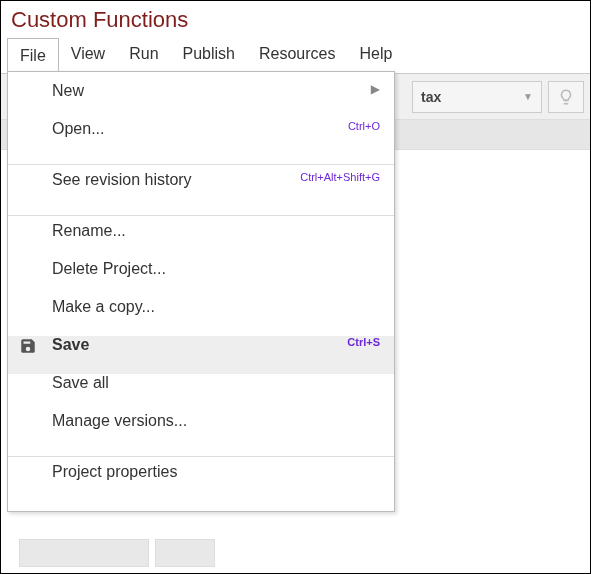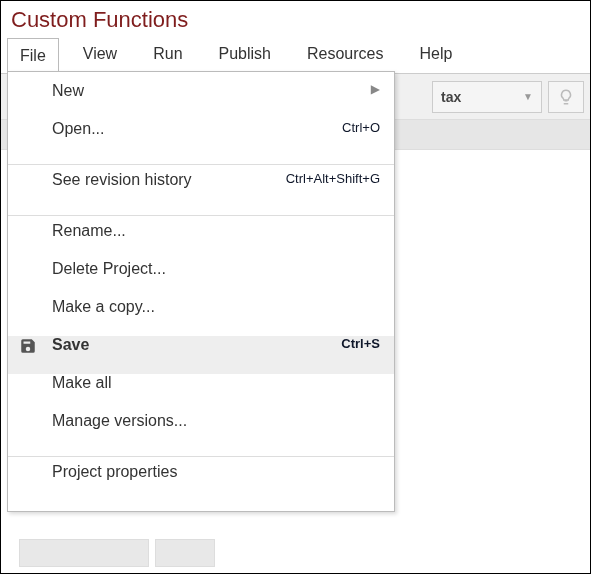--- a/index.html
+++ b/index.html
@@ -14,21 +14,21 @@
   overflow: hidden;
   position: relative;
 }
 .title {
   font-size: 22px;
   color: #7f1d1d;
   padding: 6px 10px 2px 10px;
 }
 .menubar {
   display: flex;
-  gap: 12px;
+  gap: 0;
   padding: 2px 0 0 6px;
   border-bottom: 1px solid #ccc;
 }
 .menubar-item {
   padding: 8px 12px;
   font-size: 16px;
   color: #333;
   cursor: pointer;
 }
 .menubar-item.active {
@@ -42,21 +42,21 @@
   height: 46px;
   background: #f0f0f0;
   border-bottom: 1px solid #ddd;
   display: flex;
   align-items: center;
   justify-content: flex-end;
   padding: 0 6px;
   gap: 6px;
 }
 .dropdown-toolbar {
-  width: 110px;
+  width: 130px;
   height: 32px;
   border: 1px solid #ccc;
   background: #f5f5f5;
   display: flex;
   align-items: center;
   padding: 0 8px;
   font-size: 14px;
   font-weight: bold;
   color: #444;
   position: relative;
@@ -128,22 +128,22 @@
   color: #333;
   position: relative;
   cursor: pointer;
 }
 .menu-item.hovered {
   background: #eee;
   font-weight: bold;
 }
 .menu-item .shortcut {
   margin-left: auto;
-  color: #0f172a;
-  font-size: 13px;
+  color: #6d28d9;
+  font-size: 11px;
 }
 .menu-item .submenu-arrow {
   margin-left: auto;
   color: #888;
   font-size: 12px;
 }
 .menu-sep {
   height: 1px;
   background: #ddd;
   margin: 6px 0;
@@ -231,21 +231,21 @@
     <div class="menu-item hovered">
       <span class="menu-icon">
         <svg class="save-svg" width="18" height="18" viewBox="0 0 24 24">
           <path d="M17 3H5a2 2 0 0 0-2 2v14a2 2 0 0 0 2 2h14a2 2 0 0 0 2-2V7l-4-4zM12 19a3 3 0 1 1 0-6 3 3 0 0 1 0 6zm3-10H6V6h9v3z"></path>
         </svg>
       </span>
       <span>Save</span>
       <span class="shortcut">Ctrl+S</span>
     </div>
     <div class="menu-item">
-      <span>Make all</span>
+      <span>Save all</span>
     </div>
     <div class="menu-item">
       <span>Manage versions...</span>
     </div>
     <div class="menu-sep"></div>
     <div class="menu-item">
       <span>Project properties</span>
     </div>
   </div>
 

